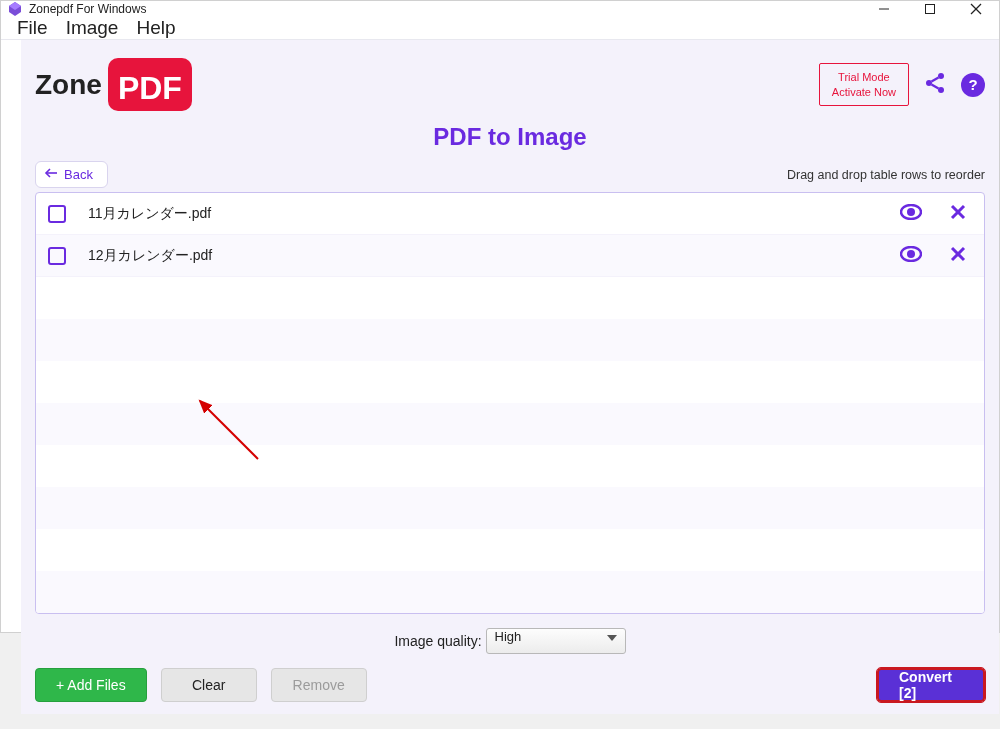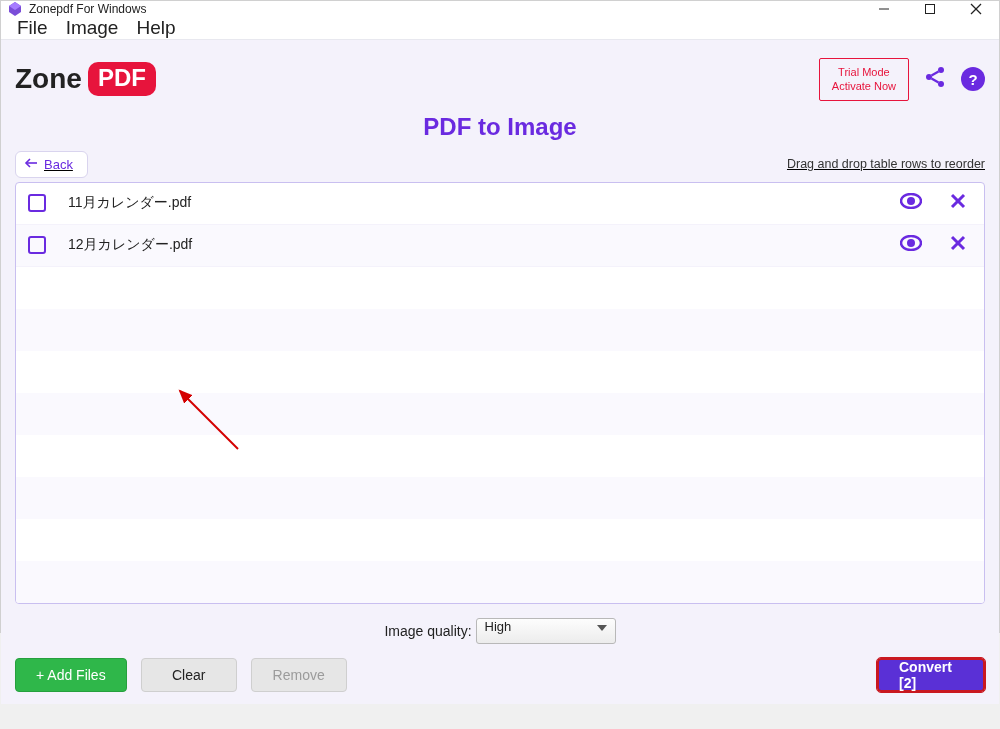--- a/index.html
+++ b/index.html
@@ -62,41 +62,42 @@
     color: #222;
   }
   .menubar span { cursor: default; }
   .app-body {
     flex: 1;
     background: #f4f2fb;
     display: flex;
     flex-direction: column;
     padding: 0 14px 12px 14px;
     position: relative;
+    margin-left: 20px;
   }
   .header-row {
     display: flex;
     align-items: center;
     justify-content: space-between;
     margin-top: 18px;
   }
   .logo {
     display: flex;
     align-items: center;
     gap: 6px;
     font-size: 28px;
     font-weight: 700;
     color: #222;
   }
   .logo-badge {
     background: #e7143c;
     color: #fff;
     border-radius: 10px;
-    padding: 2px 10px 4px 10px;
-    font-size: 24px;
+    padding: 12px 10px 4px 10px;
+    font-size: 32px;
     font-weight: 700;
   }
   .header-right {
     display: flex;
     align-items: center;
     gap: 14px;
   }
   .trial-box {
     border: 1px solid #e7143c;
     border-radius: 2px;
@@ -126,21 +127,20 @@
     font-size: 24px;
     font-weight: 700;
     color: #6a2ae0;
     margin-top: 12px;
   }
   .sub-row {
     display: flex;
     align-items: center;
     justify-content: space-between;
     margin-top: 10px;
-    text-decoration: underline;
   }
   .back-btn {
     border: 1px solid #d9d4ee;
     background: #fff;
     border-radius: 6px;
     padding: 5px 14px 5px 8px;
     font-size: 13px;
     color: #6a2ae0;
     display: flex;
     align-items: center;

